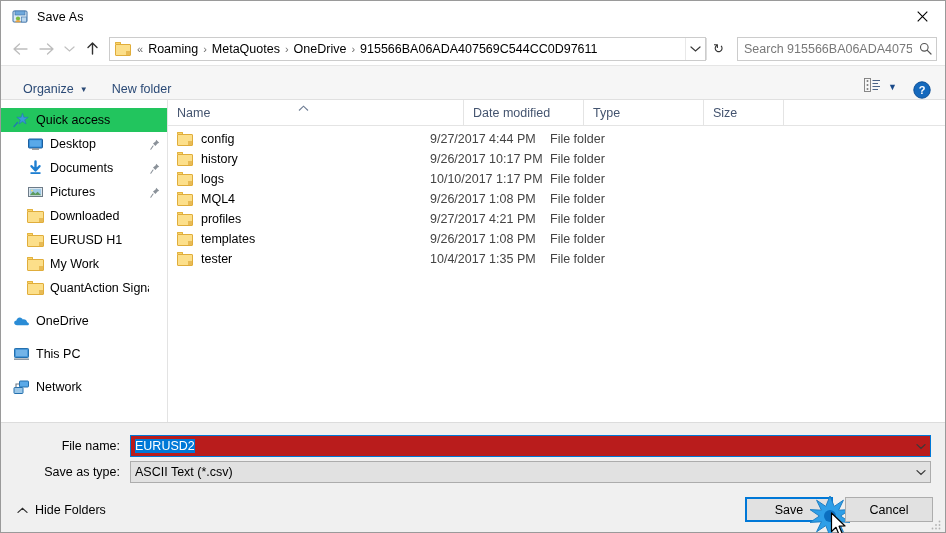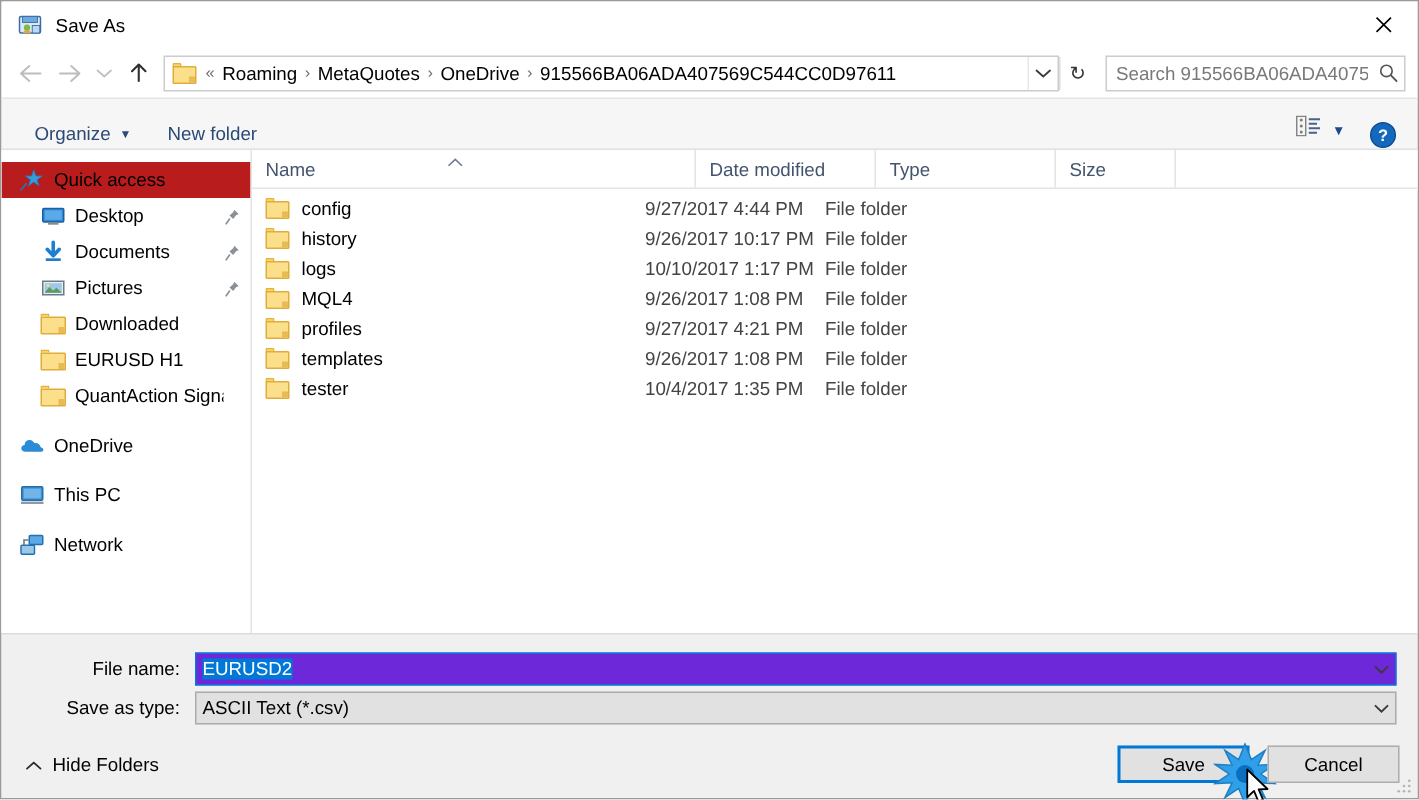--- a/index.html
+++ b/index.html
@@ -137,21 +137,21 @@
     border-right: 1px solid #e3e3e3;
     padding-top: 8px;
     overflow: hidden;
   }
   .sb-item {
     height: 24px; display: flex; align-items: center;
     font-size: 12.5px; color: #000;
     padding-right: 6px;
     position: relative;
   }
-  .sb-item.selected { background: #b91c1c; }
+  .sb-item.selected { background: #22c55e; }
   .sb-ico {
     width: 17px; height: 16px; flex: none;
     margin-right: 6px; position: relative;
   }
   .sb-label { flex: 1 1 auto; overflow: hidden; white-space: nowrap; }
   .sb-pin { width: 12px; flex: none; display:flex; justify-content:center; }
   .sb-gap { height: 9px; }
 
   
   .lvl0 { padding-left: 26px; }
@@ -231,21 +231,21 @@
   .formlabel {
     width: 115px; flex: none; text-align: right;
     font-size: 12.5px; color: #000; padding-right: 10px;
   }
   .combo {
     flex: 1 1 auto; height: 22px;
     display: flex; align-items: center;
     min-width: 0;
   }
   .combo.filename {
-    border: 1px solid #0078d7; background: #6d28d9;
+    border: 1px solid #0078d7; background: #b91c1c;
   }
   .combo.filetype {
     border: 1px solid #acacac; background: #e1e1e1;
   }
   .combo-value {
     flex: 1 1 auto; font-size: 12.5px; color: #000;
     padding-left: 4px; overflow: hidden; white-space: nowrap;
   }
   .combo.filename .combo-value .sel {
     background: #0078d7; color: #ffffff; padding: 1px 0;
@@ -487,20 +487,31 @@
           <span class="fldr">
               <span class="tab"></span>
               <span class="main"></span>
               <span class="flap"></span>
             </span>
         </span>
         <span class="sb-label">EURUSD H1</span>
         <span class="sb-pin"></span>
       </div>
 
+      <div class="sb-item lvl0">
+        <span class="sb-ico" style="height:14px">
+          <span class="fldr">
+              <span class="tab"></span>
+              <span class="main"></span>
+              <span class="flap"></span>
+            </span>
+        </span>
+        <span class="sb-label">My Work</span>
+        <span class="sb-pin"></span>
+      </div>
 
       <div class="sb-item lvl0">
         <span class="sb-ico" style="height:14px">
           <span class="fldr">
               <span class="tab"></span>
               <span class="main"></span>
               <span class="flap"></span>
             </span>
         </span>
         <span class="sb-label">QuantAction Signal</span>

